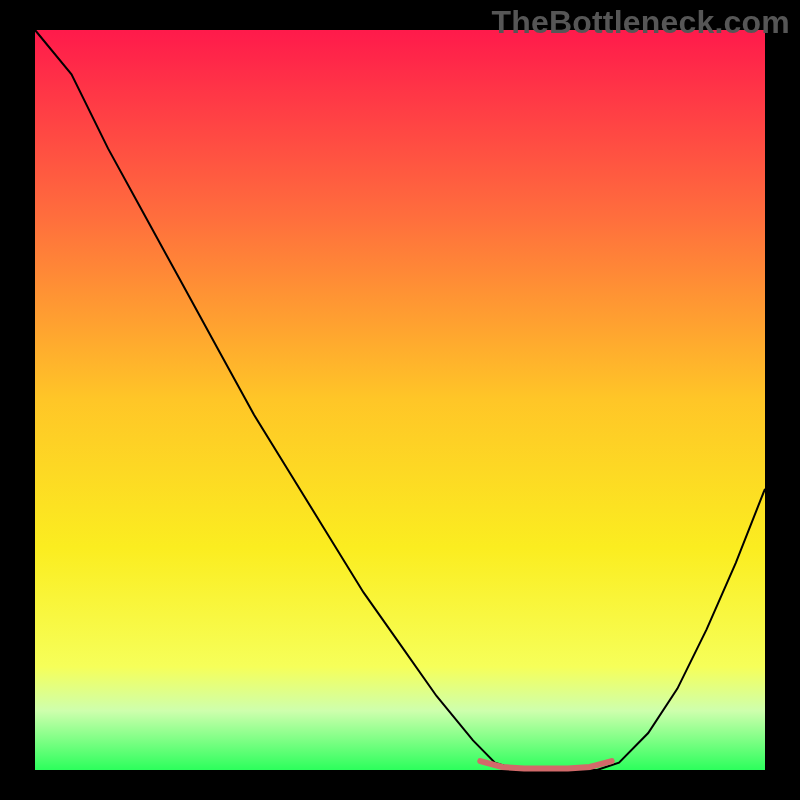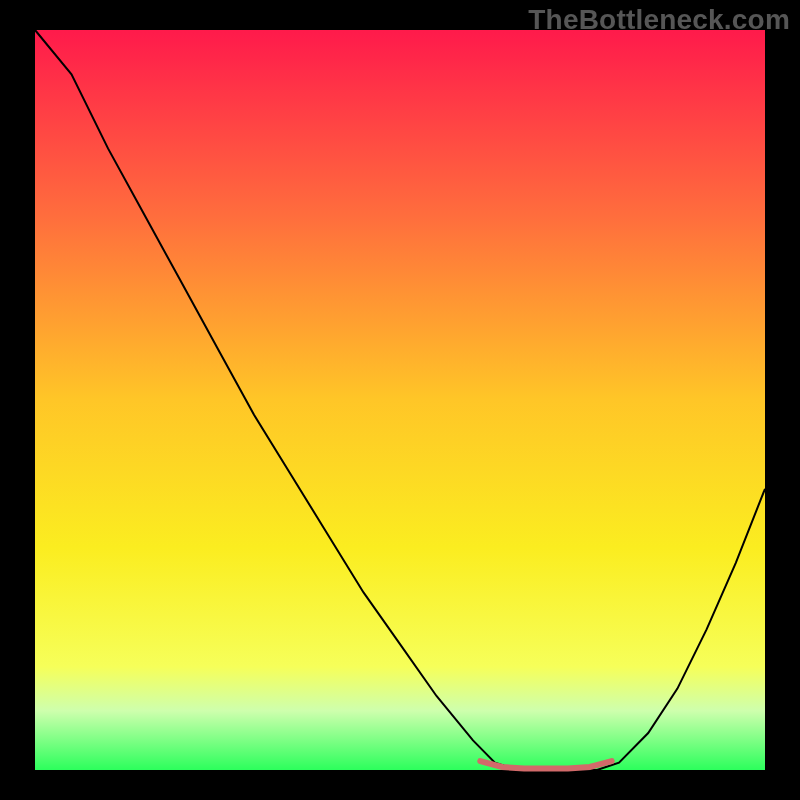--- a/index.html
+++ b/index.html
@@ -14,21 +14,21 @@
     position: relative;
     width: 800px;
     height: 800px;
     background: #000;
   }
   .watermark {
     position: absolute;
     top: 4px;
     right: 10px;
     font-family: Arial, Helvetica, sans-serif;
-    font-size: 28px;
+    font-size: 32px;
     font-weight: bold;
     color: #565656;
     letter-spacing: 0.2px;
     z-index: 10;
   }
   svg {
     position: absolute;
     left: 0;
     top: 0;
   }

